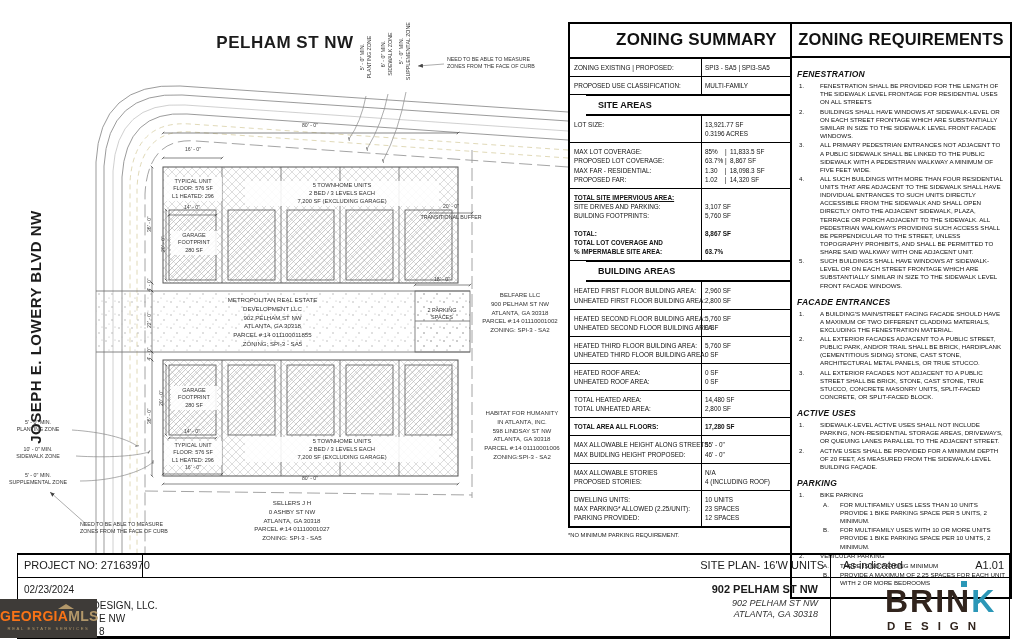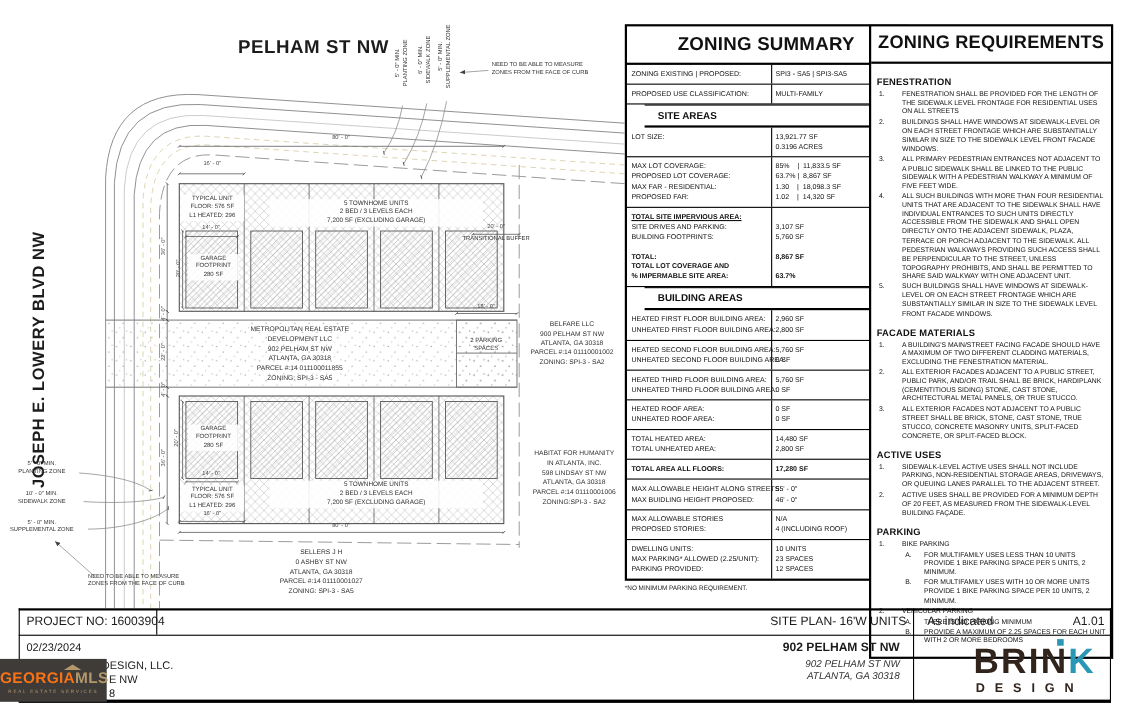--- a/index.html
+++ b/index.html
@@ -44,21 +44,21 @@
   .sum-l{width:132px;border-right:1px solid #000;padding:4px 2px 4px 4px;box-sizing:border-box;}
   .sum-r{flex:1;padding:4px 2px 4px 3px;}
   .sum-line{font-size:6.4px;line-height:1.42;min-height:9px;white-space:pre;}
   .sum-line.b{font-weight:bold;}
   .sum-line.u{text-decoration:underline;}
   .sum-hdr{border-top:1px solid #000;border-bottom:2px solid #000;text-align:left;
            font-weight:bold;font-size:9px;padding:4px 12px;margin-left:16px;}
   .footnote{font-size:5.8px;margin-top:4px;color:#222;}
 
   .req-body{padding:4px 4px 8px 4px;}
-  .req-hdr{font-size:8.5px;font-weight:bold;margin:7px 0 3px 1px;letter-spacing:0.2px;}
+  .req-hdr{font-size:8.5px;font-weight:bold;margin:7px 0 3px 1px;letter-spacing:0.2px;font-style:italic;}
   .req-item{display:flex;font-size:6.2px;line-height:1.3;margin-bottom:1.5px;}
   .req-num{width:24px;flex-shrink:0;padding-left:3px;box-sizing:border-box;}
   .req-item.sub{margin-left:24px;}
   .req-item.sub .req-num{width:20px;}
   .req-text{flex:1;padding-right:1px;}
 
   
   .fline{position:absolute;background:#000;}
   .ftext{position:absolute;font-size:11px;color:#1a1a1a;white-space:pre;}
   .ftext.small{font-size:10px;text-align:right;}
@@ -446,21 +446,21 @@
           <div class="req-text">ALL PRIMARY PEDESTRIAN ENTRANCES NOT ADJACENT TO A PUBLIC SIDEWALK SHALL BE LINKED TO THE PUBLIC SIDEWALK WITH A PEDESTRIAN WALKWAY A MINIMUM OF FIVE FEET WIDE.</div>
         </div>
         <div class="req-item">
           <div class="req-num">4.</div>
           <div class="req-text">ALL SUCH BUILDINGS WITH MORE THAN FOUR RESIDENTIAL UNITS THAT ARE ADJACENT TO THE SIDEWALK SHALL HAVE INDIVIDUAL ENTRANCES TO SUCH UNITS DIRECTLY ACCESSIBLE FROM THE SIDEWALK AND SHALL OPEN DIRECTLY ONTO THE ADJACENT SIDEWALK, PLAZA, TERRACE OR PORCH ADJACENT TO THE SIDEWALK. ALL PEDESTRIAN WALKWAYS PROVIDING SUCH ACCESS SHALL BE PERPENDICULAR TO THE STREET, UNLESS TOPOGRAPHY PROHIBITS, AND SHALL BE PERMITTED TO SHARE SAID WALKWAY WITH ONE ADJACENT UNIT.</div>
         </div>
         <div class="req-item">
           <div class="req-num">5.</div>
           <div class="req-text">SUCH BUILDINGS SHALL HAVE WINDOWS AT SIDEWALK-LEVEL OR ON EACH STREET FRONTAGE WHICH ARE SUBSTANTIALLY SIMILAR IN SIZE TO THE SIDEWALK LEVEL FRONT FACADE WINDOWS.</div>
         </div>
-        <div class="req-hdr">FACADE MATERIALS</div>
+        <div class="req-hdr">FACADE ENTRANCES</div>
         <div class="req-item">
           <div class="req-num">1.</div>
           <div class="req-text">A BUILDING'S MAIN/STREET FACING FACADE SHOULD HAVE A MAXIMUM OF TWO DIFFERENT CLADDING MATERIALS, EXCLUDING THE FENESTRATION MATERIAL.</div>
         </div>
         <div class="req-item">
           <div class="req-num">2.</div>
           <div class="req-text">ALL EXTERIOR FACADES ADJACENT TO A PUBLIC STREET, PUBLIC PARK, AND/OR TRAIL SHALL BE BRICK, HARDIPLANK (CEMENTITIOUS SIDING) STONE, CAST STONE, ARCHITECTURAL METAL PANELS, OR TRUE STUCCO.</div>
         </div>
         <div class="req-item">
           <div class="req-num">3.</div>
@@ -506,21 +506,21 @@
 
 <div>
   <div class="fline" style="left:17px;top:553px;width:993px;height:2px;"></div>
   <div class="fline" style="left:17px;top:577px;width:993px;height:1px;"></div>
   <div class="fline" style="left:17px;top:636px;width:993px;height:3px;"></div>
   <div class="fline" style="left:17px;top:553px;width:1px;height:85px;"></div>
   <div class="fline" style="left:1009px;top:553px;width:1px;height:85px;"></div>
   <div class="fline" style="left:142px;top:554px;width:1px;height:23px;"></div>
   <div class="fline" style="left:830px;top:553px;width:1px;height:85px;"></div>
 
-  <div class="ftext" style="left:24px;top:559px;">PROJECT NO: 16003904</div>
+  <div class="ftext" style="left:24px;top:559px;">PROJECT NO: 27163970</div>
   <div class="ftext fright" style="left:574px;top:559px;width:250px;">SITE PLAN- 16'W UNITS</div>
   <div class="ftext" style="left:843px;top:559px;">As indicated</div>
   <div class="ftext fright" style="left:934px;top:559px;width:70px;">A1.01</div>
 
   <div class="ftext small" style="left:24px;top:584px;">02/23/2024</div>
   <div class="ftext small" style="left:24px;top:600px;">© 2024 BRINK DESIGN, LLC.</div>
   <div class="ftext small" style="left:99px;top:613px;">E NW</div>
   <div class="ftext small" style="left:99px;top:626px;">8</div>
 
   <div class="ftext fright" id="project-name" style="left:618px;top:583px;width:200px;">902 PELHAM ST NW</div>

